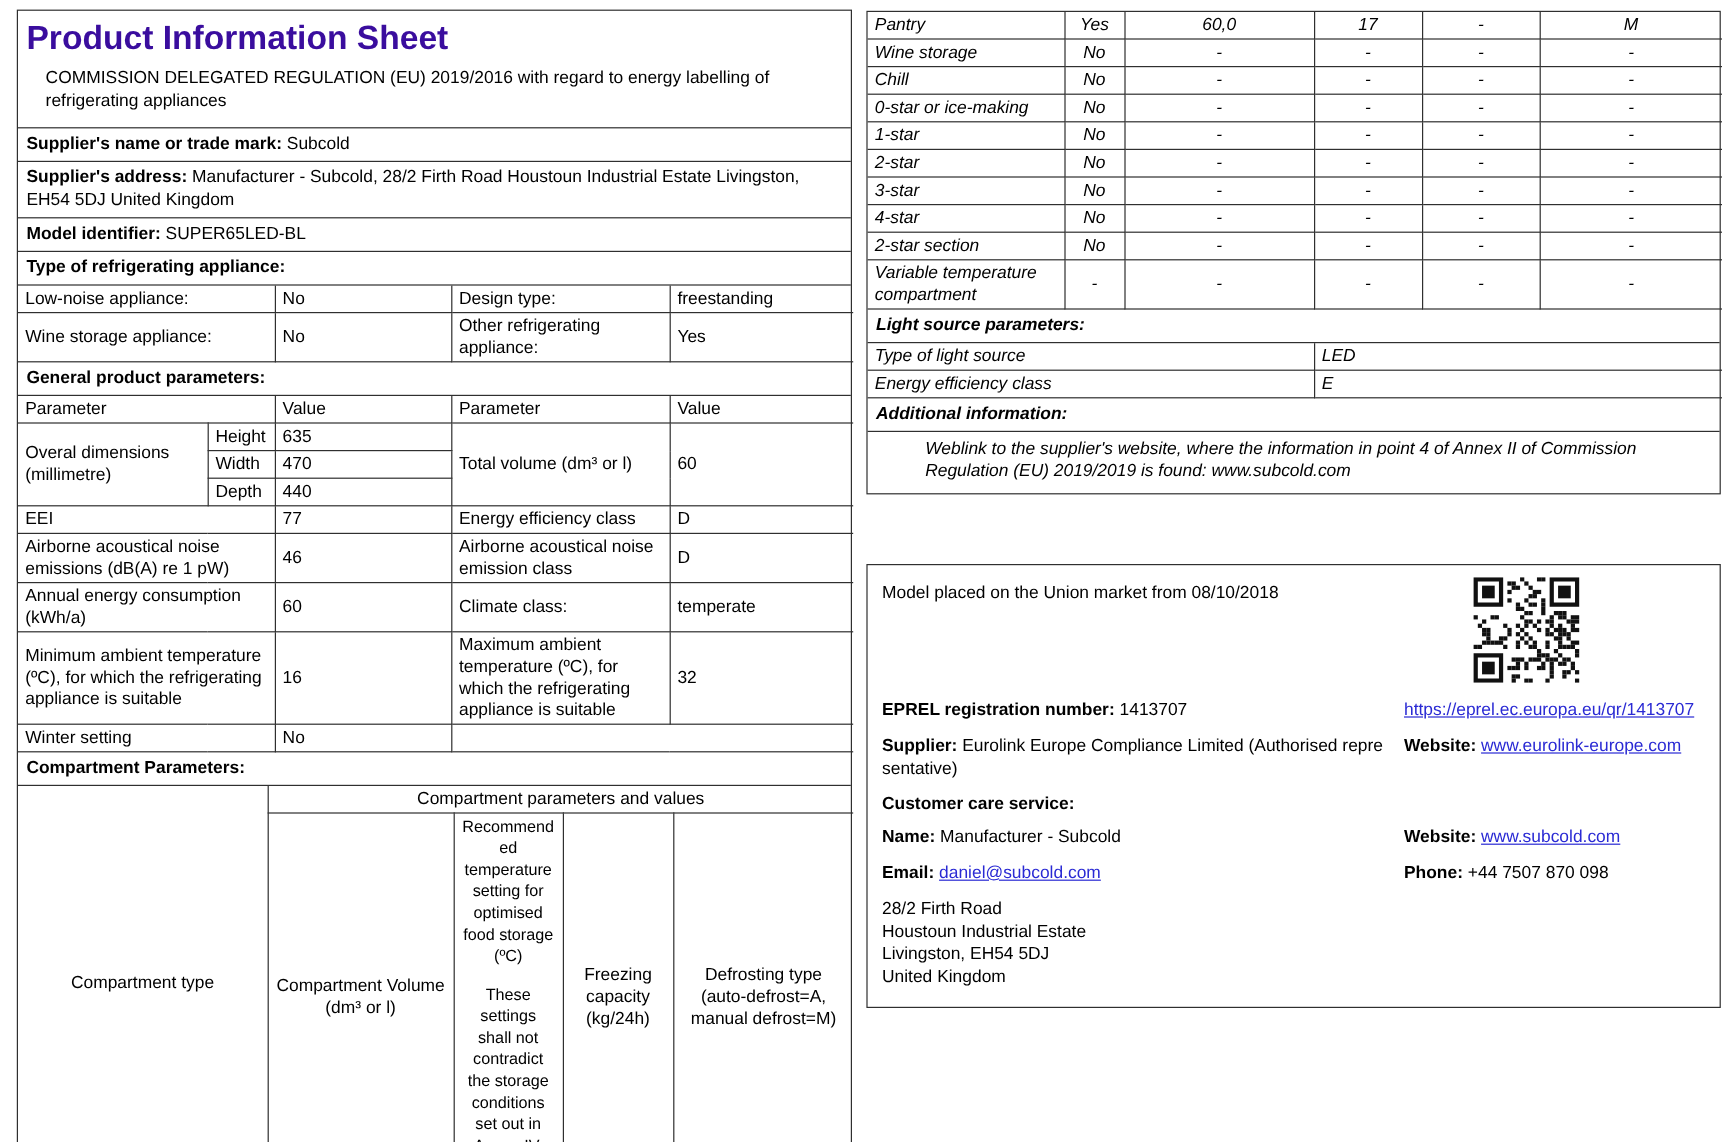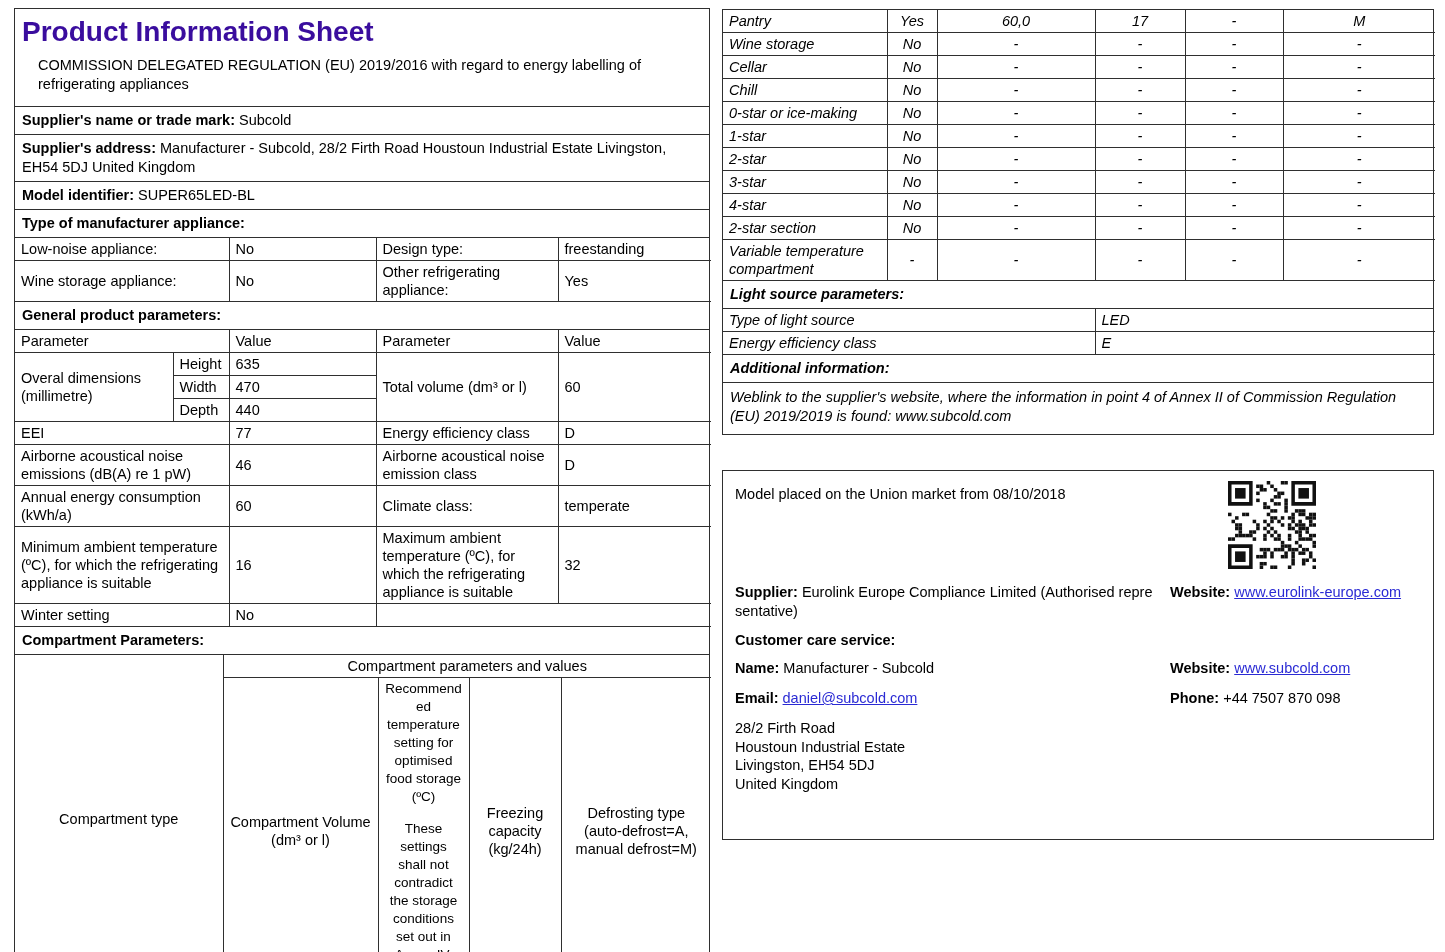--- a/index.html
+++ b/index.html
@@ -40,21 +40,21 @@
   td.c { text-align: center; }
   .tall td { height: 290px; vertical-align: middle; text-align: center; }
   .hyph { hyphens: auto; -webkit-hyphens: auto; font-size: 13.5px; }
   .mt { margin-top: 14px; }
 
   
   .t-comp-values td { padding: 1px 6px; line-height: 19px; }
 
   
   .info-row { padding: 4px 7px; }
-  .weblink-row { padding: 5px 7px 8px 7px; }
+  .weblink-row { padding: 5px 7px 8px 7px; margin-left: 41px; }
 
   
   a.link { color: var(--link, #2A2AD4); text-decoration: underline; cursor: pointer; }
 
   
   .reg-row { display: flex; margin-bottom: 11px; }
   .reg-left { width: 430px; flex: 0 0 430px; line-height: 19px; }
   .reg-right { flex: 1; line-height: 19px; padding-left: 5px; }
   .qr-wrap { margin-left: 56px; margin-top: -4px; }
   .addr-line { line-height: 18.5px; }
@@ -81,21 +81,21 @@
     <div class="sec">
       <span class="b">Supplier's address:</span>
       <span>Manufacturer - Subcold, 28/2 Firth Road Houstoun Industrial Estate Livingston, EH54 5DJ United Kingdom</span>
     </div>
 
     <div class="sec">
       <span class="b">Model identifier:</span>
       <span>SUPER65LED-BL</span>
     </div>
 
-    <div class="sec heading">Type of manufacturer appliance:</div>
+    <div class="sec heading">Type of refrigerating appliance:</div>
 
     <table class="grid">
       <colgroup>
           <col style="width:214px">
           <col style="width:147px">
           <col style="width:182px">
           <col style="width:153px">
         </colgroup>
       <tbody>
           <tr>
@@ -220,28 +220,20 @@
           <tr>
           <td>Pantry</td>
           <td class="c">Yes</td>
           <td class="c">60,0</td>
           <td class="c">17</td>
           <td class="c">-</td>
           <td class="c">M</td>
         </tr>
           <tr>
           <td>Wine storage</td>
-          <td class="c">No</td>
-          <td class="c">-</td>
-          <td class="c">-</td>
-          <td class="c">-</td>
-          <td class="c">-</td>
-        </tr>
-          <tr>
-          <td>Cellar</td>
           <td class="c">No</td>
           <td class="c">-</td>
           <td class="c">-</td>
           <td class="c">-</td>
           <td class="c">-</td>
         </tr>
           <tr>
           <td>Chill</td>
           <td class="c">No</td>
           <td class="c">-</td>
@@ -500,20 +492,29 @@
               <path fill-rule="evenodd" d="M0 0h28v28h-28zM4 4h20v20h-20z"></path>
               <rect x="8" y="8" width="12" height="12"></rect>
               <path fill-rule="evenodd" d="M72 0h28v28h-28zM76 4h20v20h-20z"></path>
               <rect x="80" y="8" width="12" height="12"></rect>
               <path fill-rule="evenodd" d="M0 72h28v28h-28zM4 76h20v20h-20z"></path>
               <rect x="8" y="80" width="12" height="12"></rect>
             </svg></div>
       </div>
     </div>
 
+    <div class="reg-row">
+      <div class="reg-left">
+        <span class="b">EPREL registration number:</span>
+        <span>1413707</span>
+      </div>
+      <div class="reg-right">
+        <a class="link">https://eprel.ec.europa.eu/qr/1413707</a>
+      </div>
+    </div>
 
     <div class="reg-row">
       <div class="reg-left">
         <span class="b">Supplier:</span>
         <span>Eurolink Europe Compliance Limited (Authorised repre sentative)</span>
       </div>
       <div class="reg-right">
         <span class="b">Website:</span>
         <a class="link">www.eurolink-europe.com</a>
       </div>

